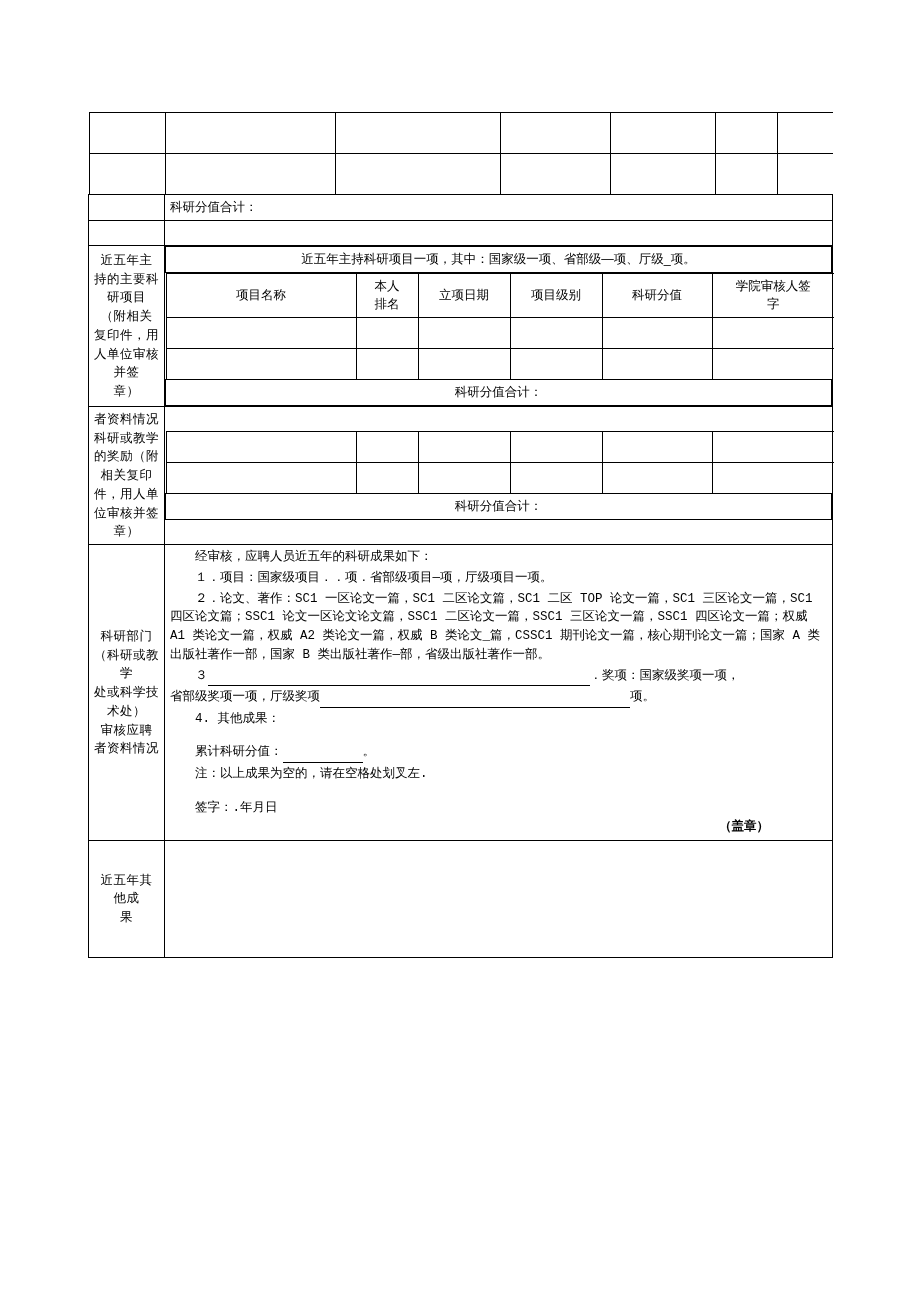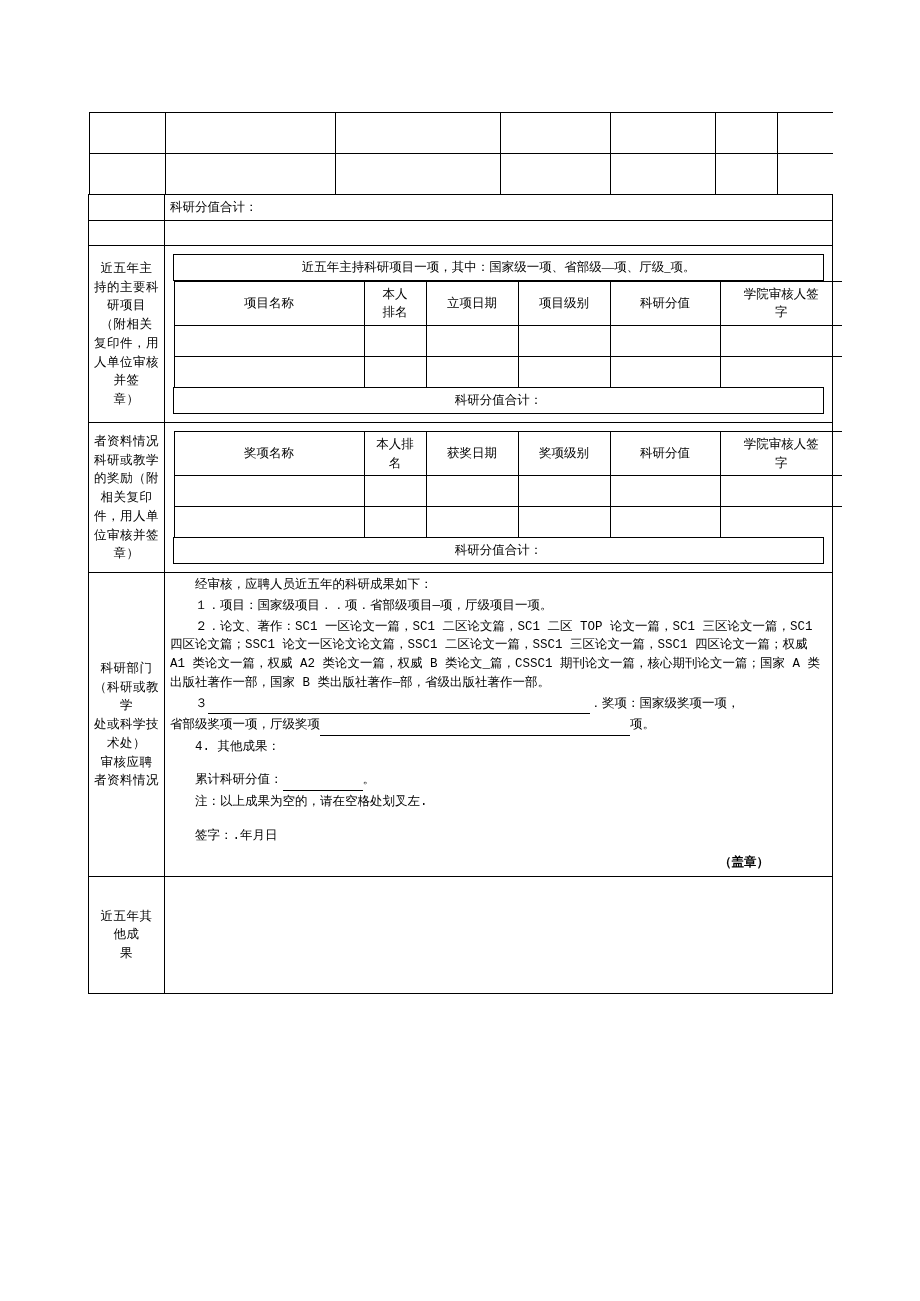--- a/index.html
+++ b/index.html
@@ -48,22 +48,21 @@
     border: 1px solid #000;
     padding: 3px 4px;
     text-align: center;
     vertical-align: middle;
     font-size: 12.5px;
   }
   .cellpad {
     padding: 6px 6px;
   }
   .sect-wrap {
-    padding: 8px !important;
-    font-family: Liberation Serif, serif;
+    padding: 0 !important;
   }
   .inner-head {
     padding: 7px 8px 7px 8px;
     border: none;
     border-bottom: 1px solid #000;
     text-align: left;
   }
   .inner-foot {
     padding: 7px 8px;
     border: none;
@@ -107,21 +106,21 @@
   }
   .sign-row {
     display: flex;
     margin-top: 16px;
     padding-right: 60px;
   }
   .stamp {
     text-align: right;
     padding-right: 58px;
     font-weight: bold;
-    margin-top: 8px;
+    margin-top: 0;
   }
   .topgrid td { height: 34px; }
 </style>
 </head>
 <body>
 
 <div class="page">
 
   <table class="form">
     <colgroup>
@@ -265,34 +264,20 @@
               <table class="grid">
                 <colgroup>
                   <col style="width:190px">
                   <col style="width:62px">
                   <col style="width:92px">
                   <col style="width:92px">
                   <col style="width:110px">
                   <col style="width:122px">
                 </colgroup>
                 <tbody>
-                        <tr>
-                  <td style="height:30px">奖项名称</td>
-                  <td style="height:30px">
-                    <span>本人排</span><br>
-                    <span>名</span>
-                  </td>
-                  <td style="height:30px">获奖日期</td>
-                  <td style="height:30px">奖项级别</td>
-                  <td style="height:30px">科研分值</td>
-                  <td class="lastcol" style="height:30px">
-                    <span>学院审核人签</span><br>
-                    <span>字</span>
-                  </td>
-                </tr>
                 <tr>
                   <td style="height:24px"></td>
                   <td></td>
                   <td></td>
                   <td></td>
                   <td></td>
                   <td class="lastcol"></td>
                 </tr>
                 <tr>
                   <td style="height:24px;border-bottom:none"></td>

